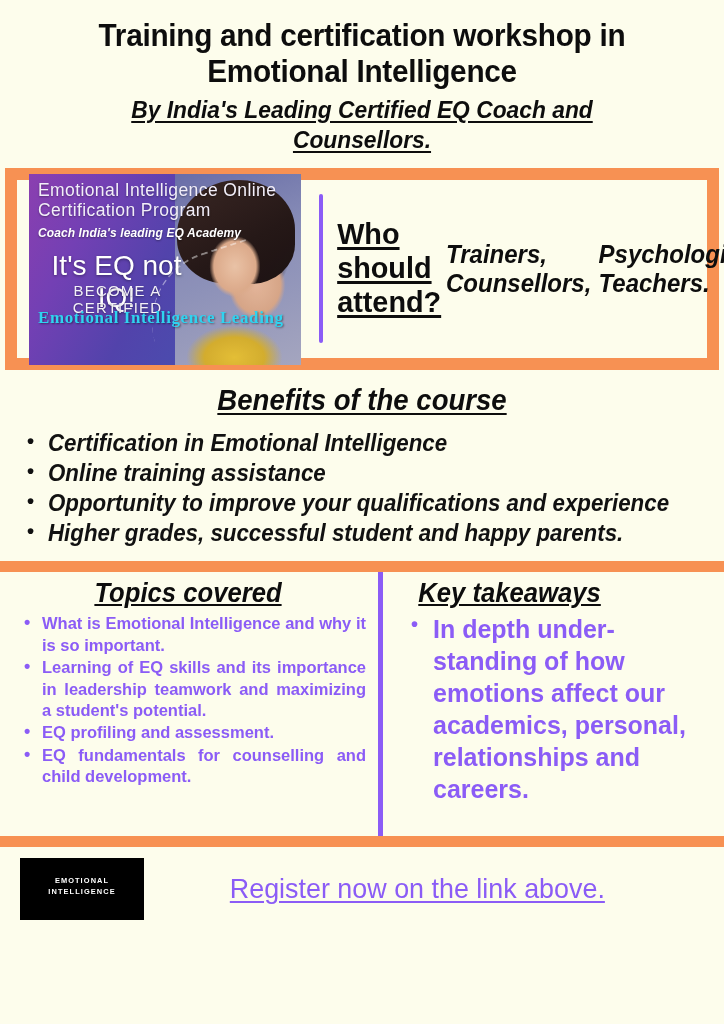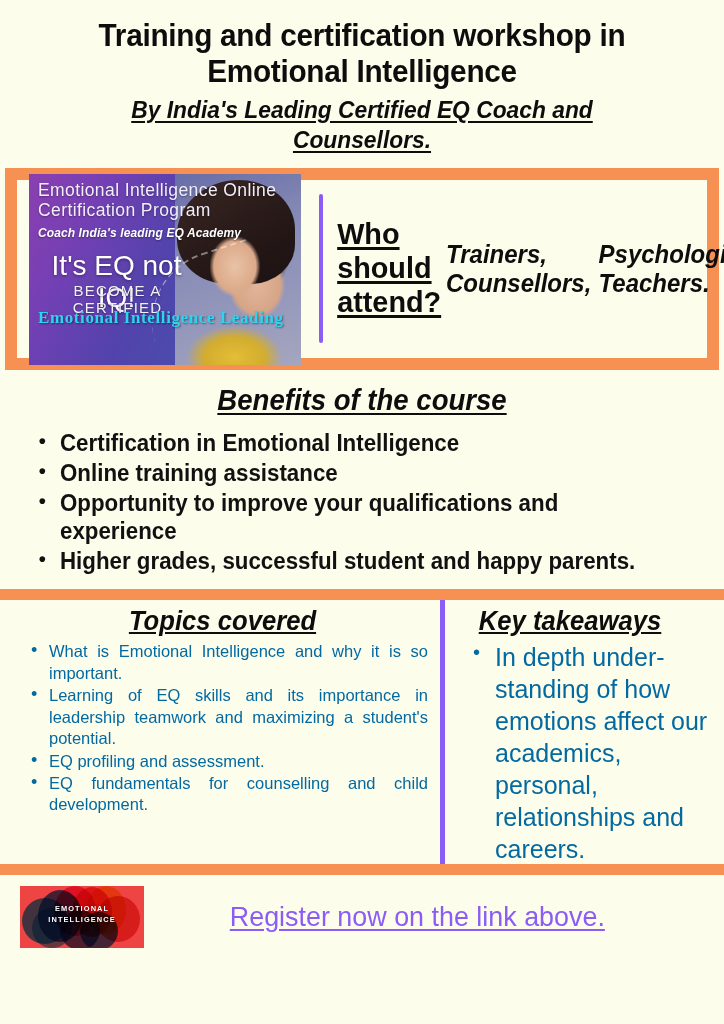--- a/index.html
+++ b/index.html
@@ -207,23 +207,24 @@
     font-size: 29px;
     font-weight: bold;
     font-style: italic;
     text-decoration: underline;
     text-underline-offset: 3px;
     color: #0d0d0d;
     margin: 0 0 12px 0;
     transform: scaleX(0.95);
   }
   ul.blist {
-    margin: 12px;
+    margin: 0;
     padding: 0 10px 0 40px;
     list-style: none;
+    font-style: italic;
   }
   ul.blist li {
     position: relative;
     font-family: "Liberation Sans Narrow", "Liberation Sans", sans-serif;
     font-size: 23px;
     font-weight: bold;
     line-height: 1.22;
     color: #111;
     margin-bottom: 2px;
     transform: scaleX(0.97);
@@ -245,23 +246,23 @@
     margin-top: 14px;
   }
 
   
   .cols {
     display: flex;
     height: 264px;
     background: #fdfdec;
   }
   .col-left {
-    width: 440px;
+    width: 378px;
     flex: none;
-    padding: 6px 12px 0 17px;
+    padding: 6px 12px 0 10px;
     box-sizing: border-box;
   }
   .col-divider {
     width: 5px;
     background: #8b5cf6;
     flex: none;
   }
   .col-right {
     flex: 1;
     padding: 6px 8px 0 14px;
@@ -284,23 +285,23 @@
     padding-left: 14px;
   }
   ul.clist {
     margin: 0;
     padding: 0 0 0 32px;
     list-style: none;
   }
   ul.clist li {
     position: relative;
     font-size: 16.5px;
-    font-weight: normal;
+    font-weight: bold;
     line-height: 1.30;
-    color: #0369a1;
+    color: #8b5cf6;
     margin-bottom: 1px;
     text-align: justify;
     text-justify: inter-word;
   }
   ul.clist li::before {
     content: "\2022";
     position: absolute;
     left: -18px;
     top: -2px;
     font-size: 18px;
@@ -324,21 +325,21 @@
     display: flex;
     align-items: center;
     padding: 9px 0 0 20px;
     height: 74px;
     box-sizing: border-box;
   }
   .logo {
     width: 124px;
     height: 62px;
     flex: none;
-    background: #ef4444;
+    background: #000000;
     position: relative;
     overflow: hidden;
   }
   .logo .c {
     position: absolute;
     border-radius: 50%;
     opacity: 0.80;
     mix-blend-mode: multiply;
   }
   .logo-caption {

